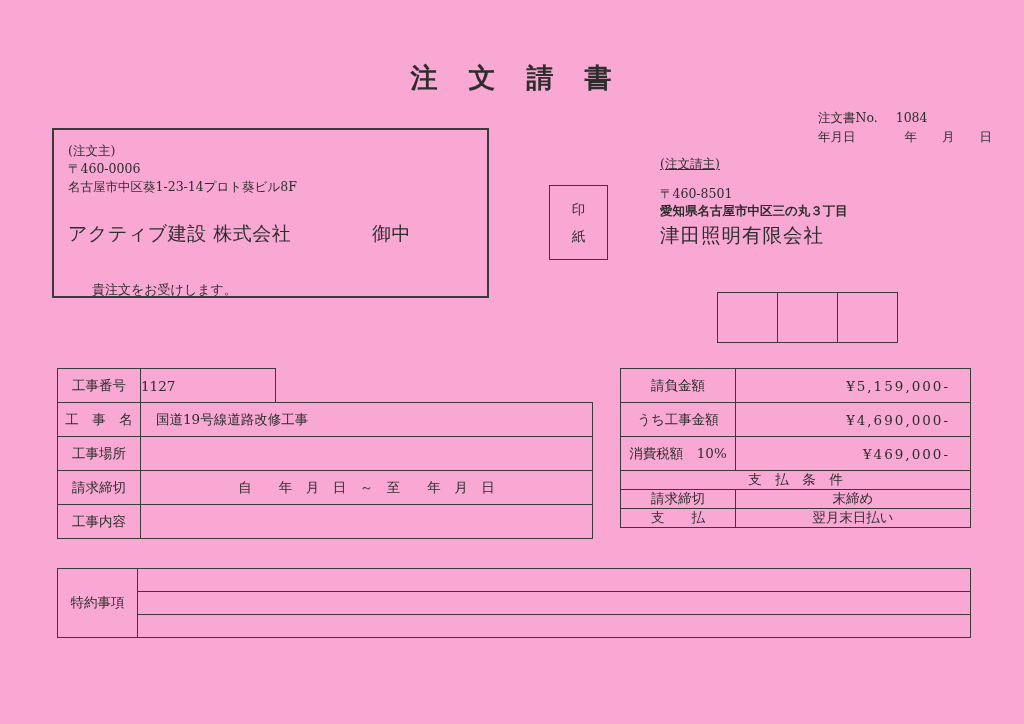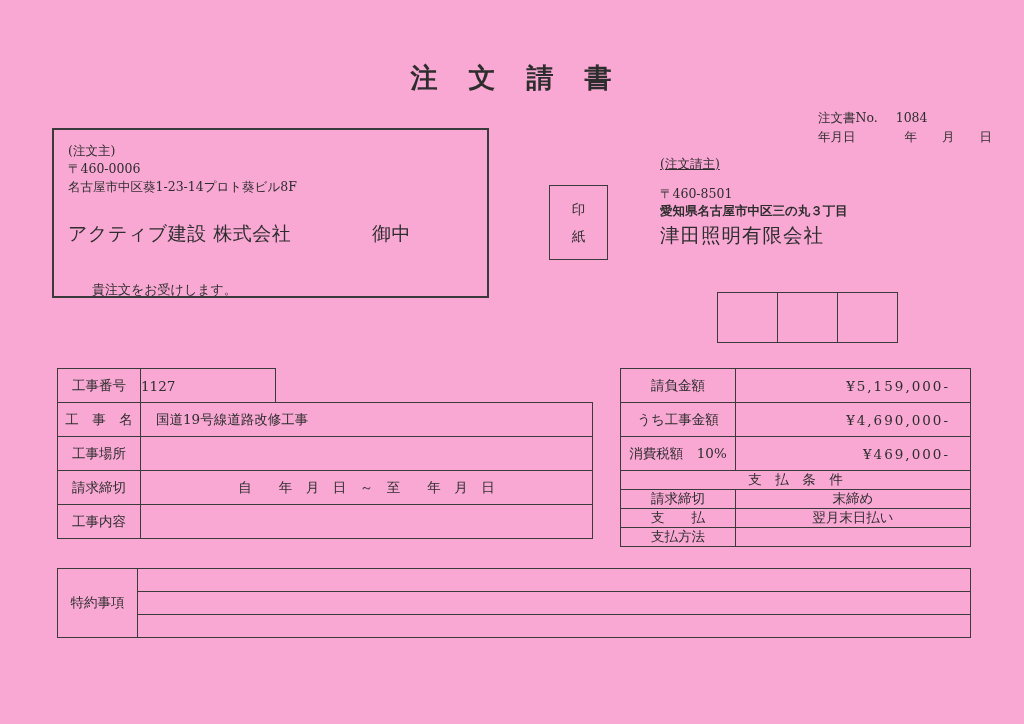--- a/index.html
+++ b/index.html
@@ -196,24 +196,20 @@
       <td class="lbl small" colspan="2">支　払　条　件</td>
     </tr>
     <tr style="height:16px">
       <td class="lbl small">請求締切</td>
       <td class="lbl small">末締め</td>
     </tr>
     <tr style="height:16px">
       <td class="lbl small">支　　払</td>
       <td class="lbl small">翌月末日払い</td>
     </tr>
-    <tr style="height:16px">
-      <td class="lbl small">支払方法</td>
-      <td class="lbl small"></td>
-    </tr>
   </tbody>
     </table>
 
   <table class="tbl terms-tbl">
     <colgroup>
         <col style="width:80px">
         <col style="width:833px">
       </colgroup>
     <tbody>
         <tr style="height:23px">

